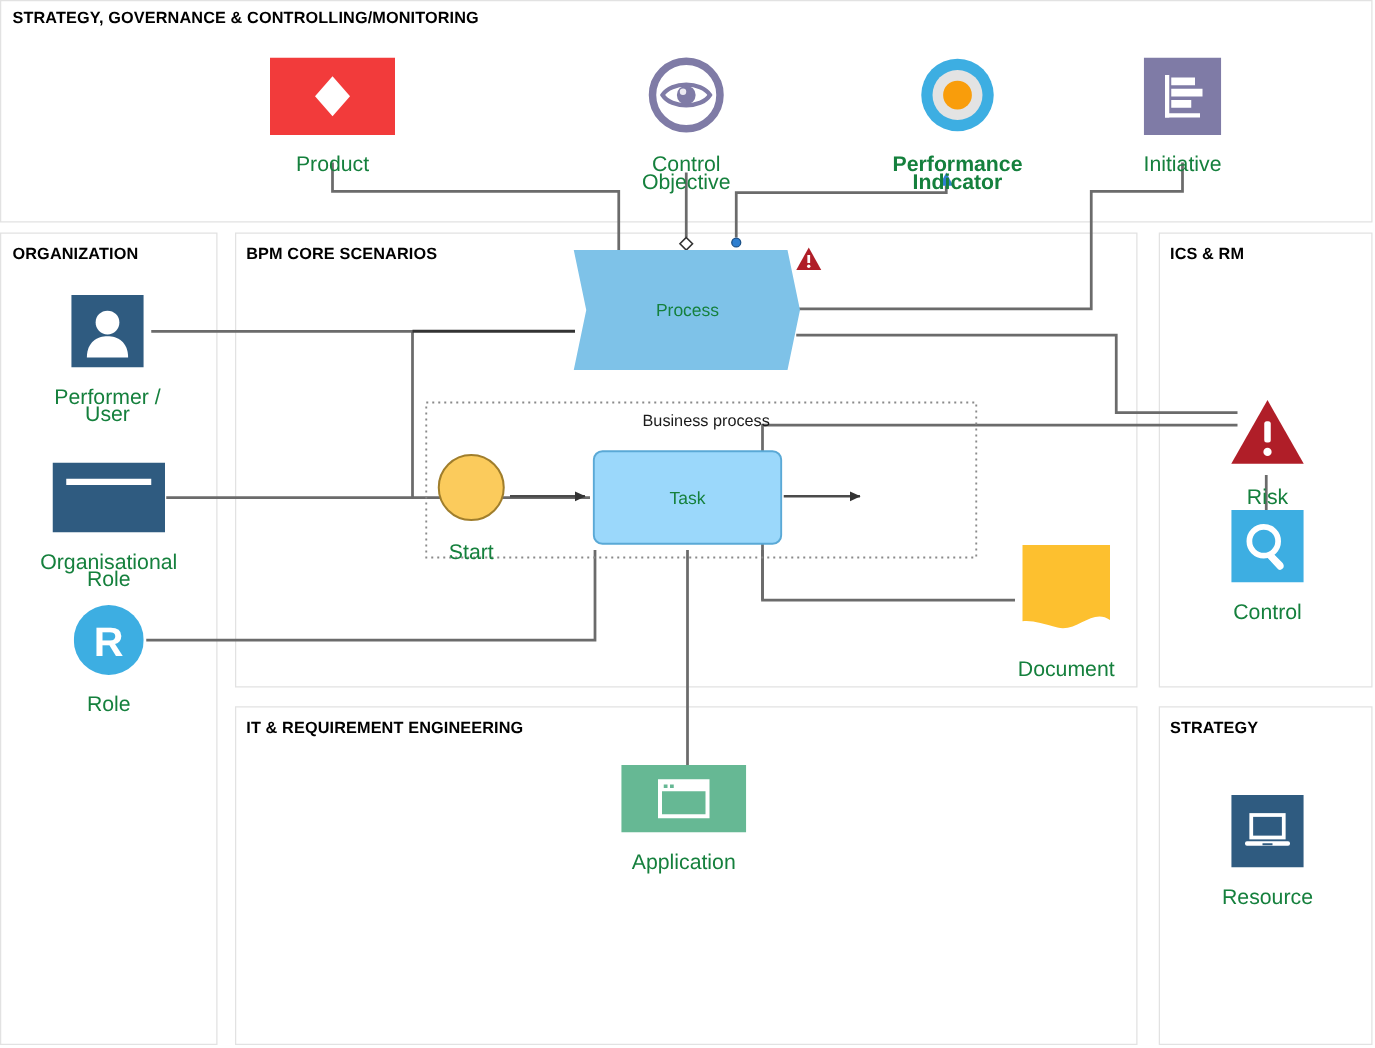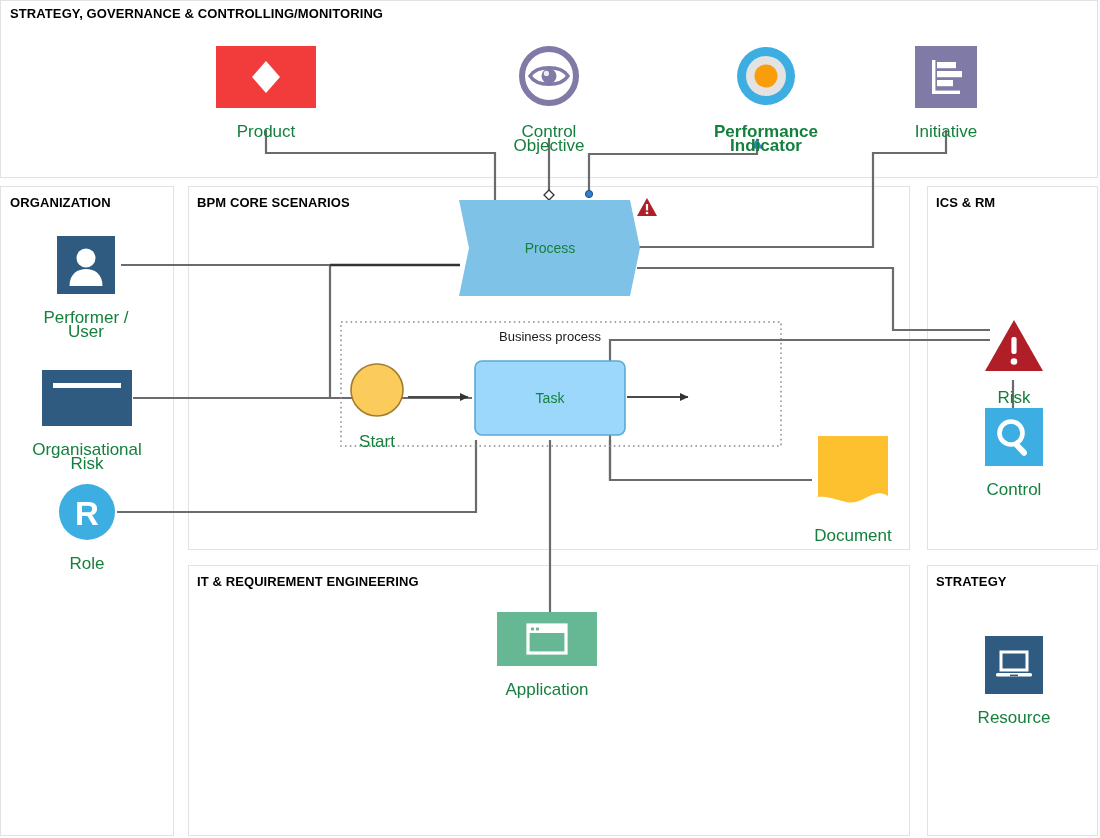--- a/index.html
+++ b/index.html
@@ -189,21 +189,21 @@
     </svg>
     <div class="node-label">Performer /
 User</div>
   </div>
 
   <div class="node" style="left:27px;top:370px;width:120px;">
     <svg width="90" height="56" viewBox="0 0 90 56" class="icon-box" style="margin:0 auto;display:block;">
       <rect x="0" y="0" width="90" height="56" fill="#2f5b80"></rect>
       <rect x="11" y="13" width="68" height="5" fill="#ffffff"></rect>
     </svg>
-    <div class="node-label">Organisational Risk</div>
+    <div class="node-label">Organisational Role</div>
   </div>
 
   <div class="node" style="left:27px;top:484px;width:120px;">
     <svg width="56" height="56" viewBox="0 0 56 56" class="icon-box" style="margin:0 auto;display:block;">
       <circle cx="28" cy="28" r="28" fill="#3daee2"></circle>
       <text x="28" y="41" text-anchor="middle" font-family="Liberation Sans, sans-serif" font-size="33" font-weight="bold" fill="#ffffff">R</text>
     </svg>
     <div class="node-label">Role</div>
   </div>
 
@@ -215,21 +215,21 @@
   </div>
 
   <div class="node" style="left:636px;top:197px;width:24px;">
     <svg width="22" height="20" viewBox="0 0 22 20" class="icon-box">
       <path d="M11,1 L21,19 L1,19 z" fill="#b01e28"></path>
       <rect x="9.9" y="7" width="2.2" height="6.4" fill="#ffffff"></rect>
       <circle cx="11" cy="16" r="1.35" fill="#ffffff"></circle>
     </svg>
   </div>
 
-  <div class="sub-title" style="left:499px;top:329px;text-align:center;">Business process</div>
+  <div class="sub-title" style="left:514px;top:329px;text-align:center;">Business process</div>
 
   <div class="node" style="left:341px;top:362px;width:72px;">
     <svg width="56" height="56" viewBox="0 0 56 56" class="icon-box" style="margin:0 auto;display:block;">
       <circle cx="28" cy="28" r="26" fill="#fbcb5c" stroke="#a07e2c" stroke-width="1.6"></circle>
     </svg>
     <div class="node-label">Start</div>
   </div>
 
   <div class="node" style="left:474px;top:360px;width:152px;height:76px;">
     <svg width="152" height="76" viewBox="0 0 152 76" class="icon-box">

